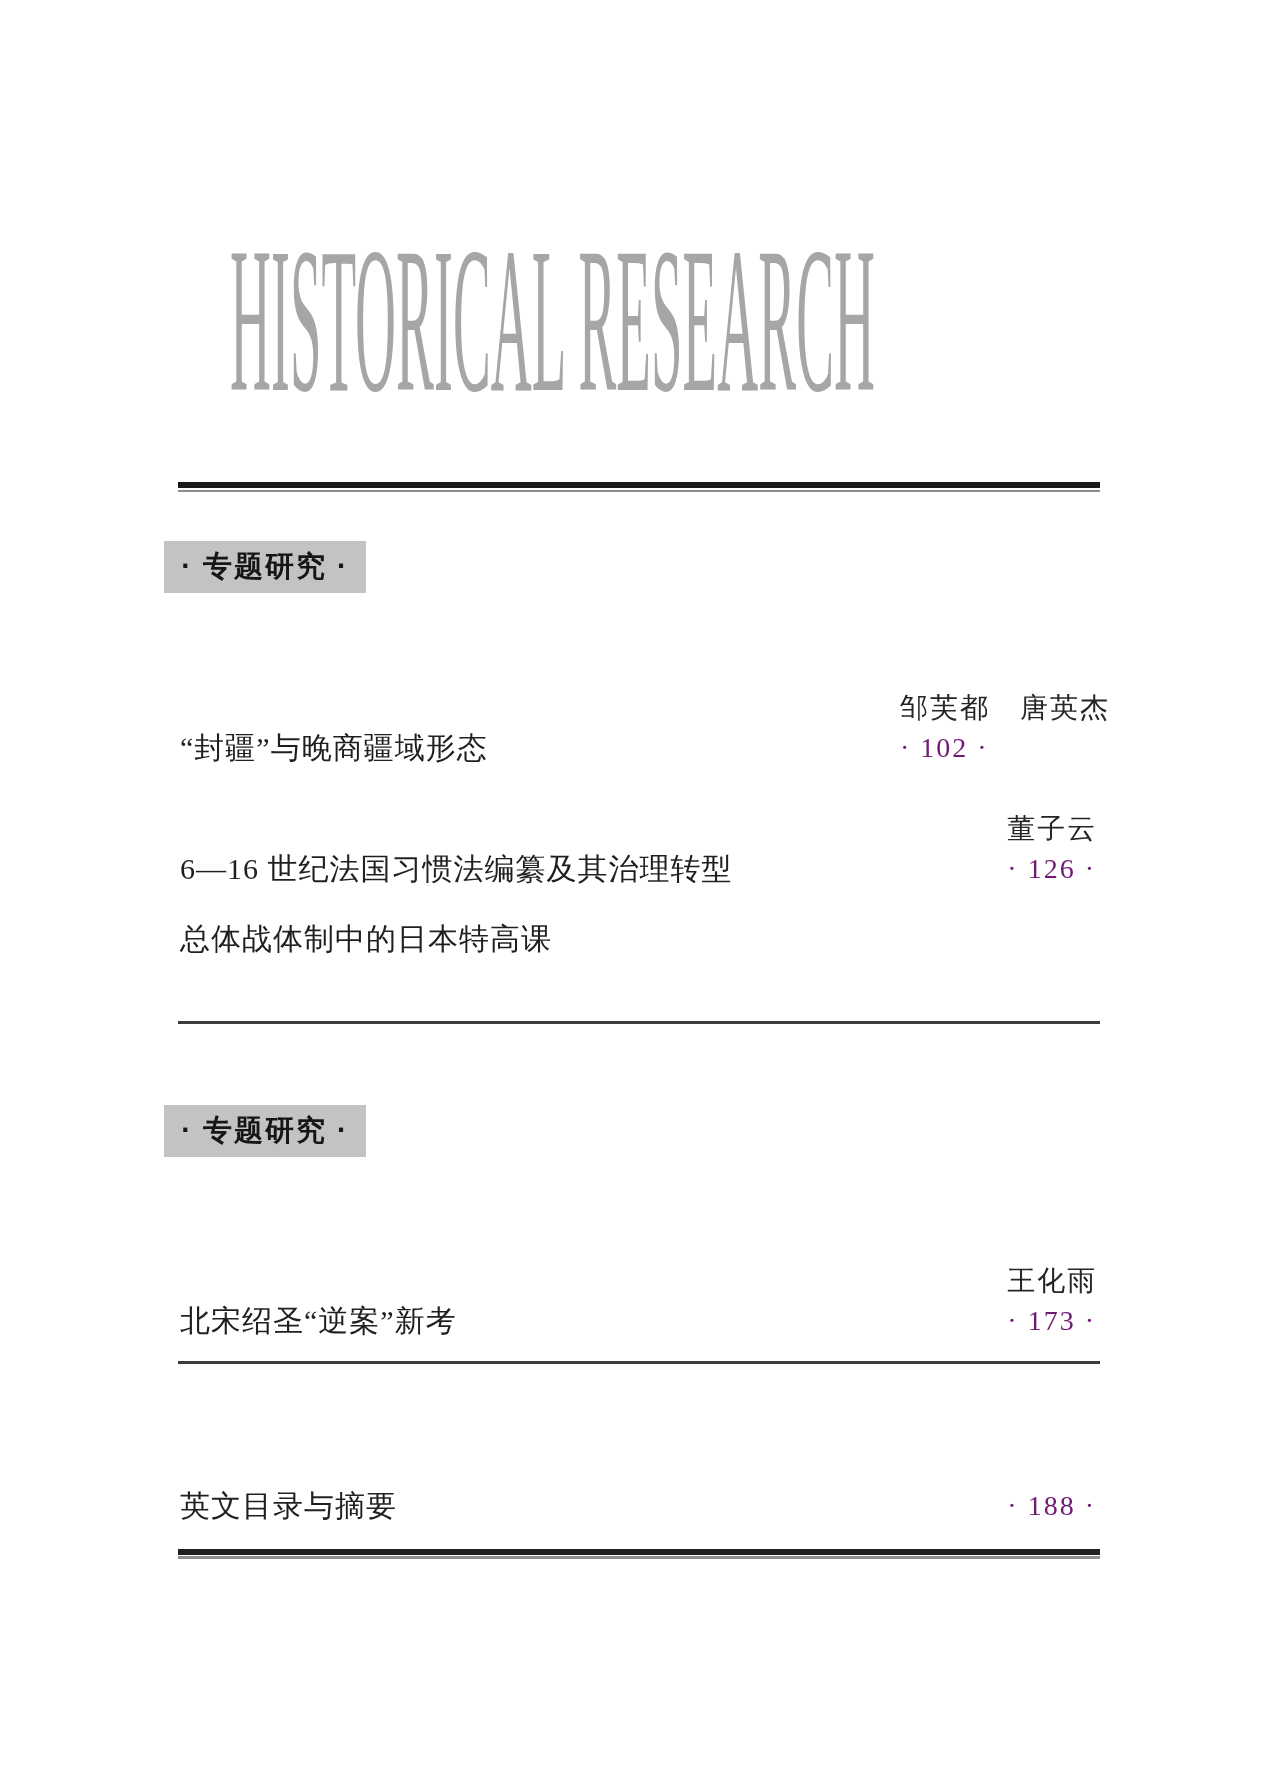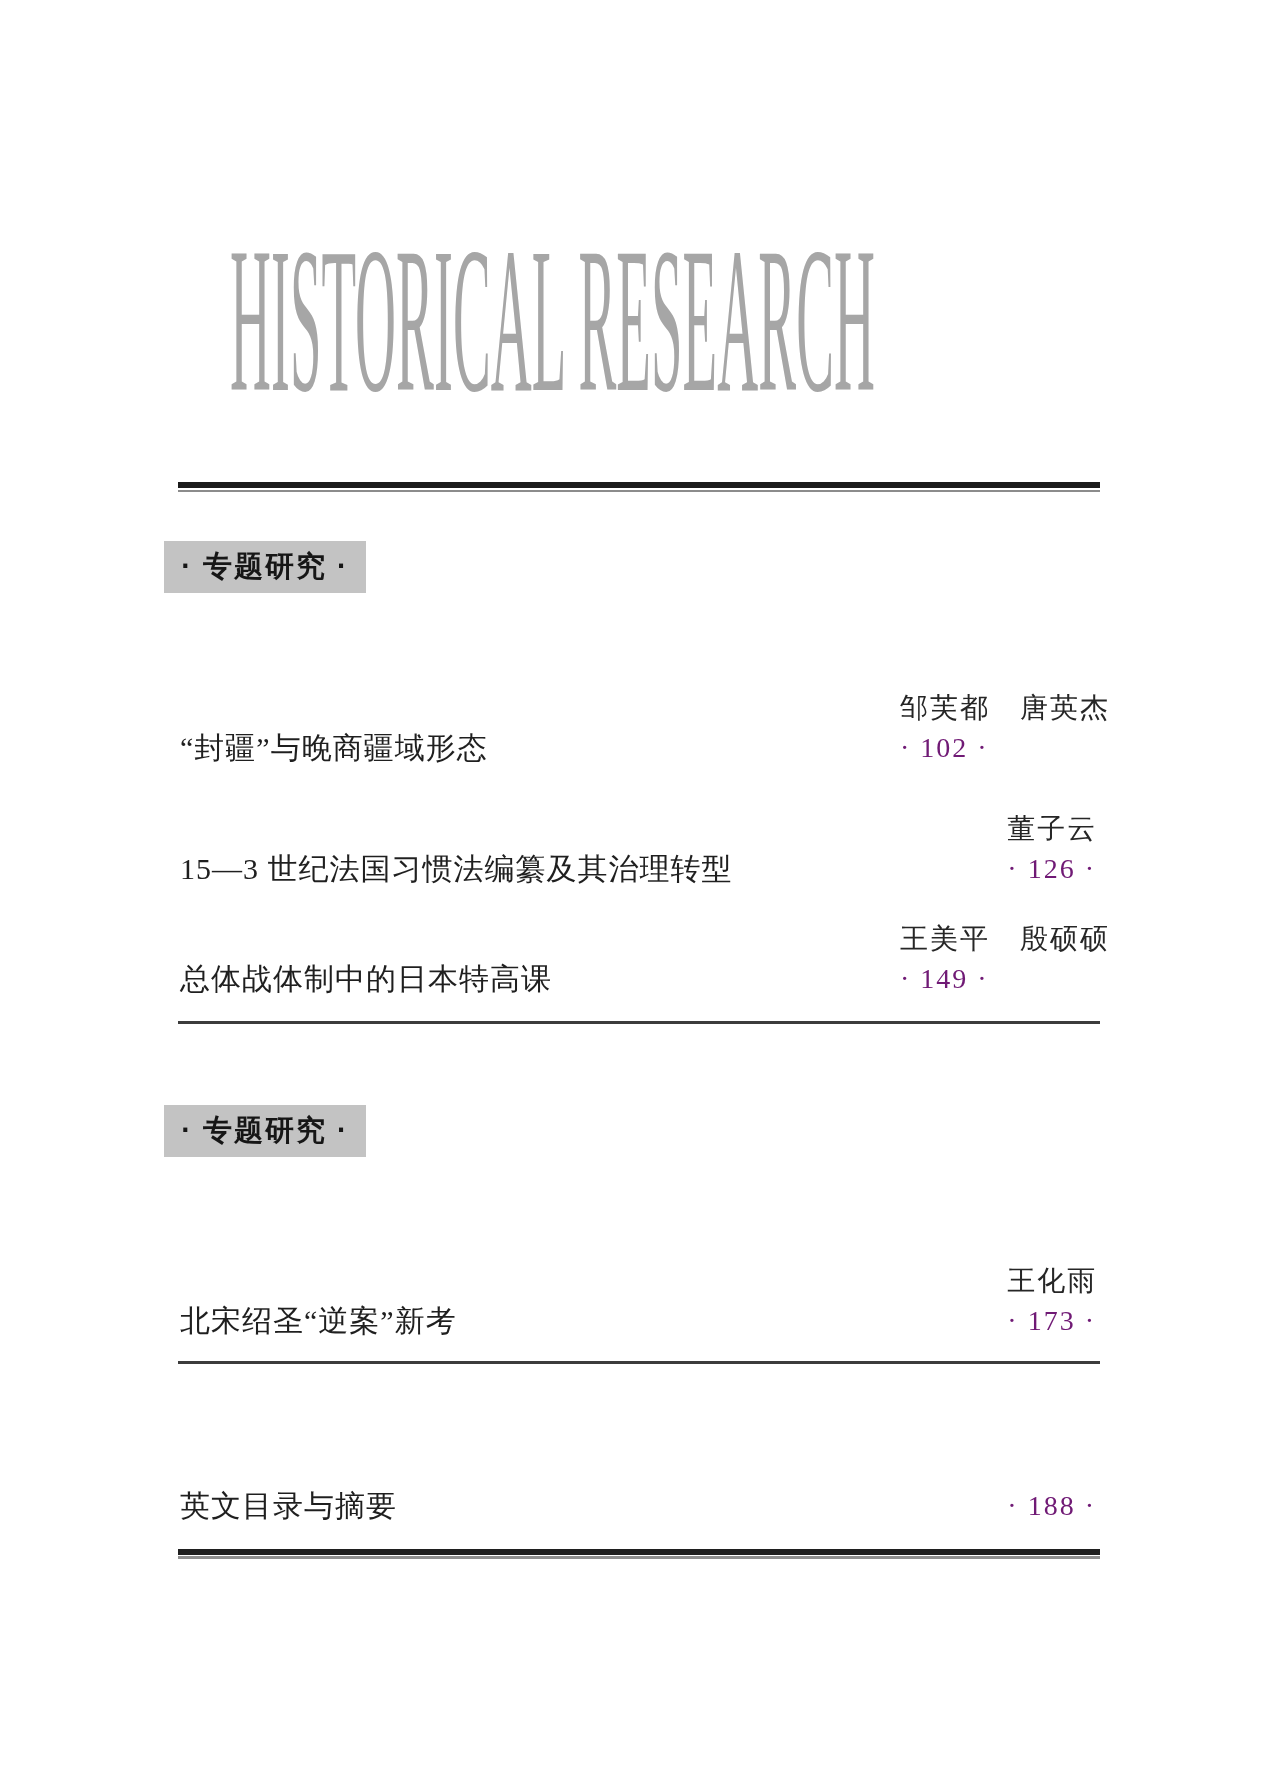--- a/index.html
+++ b/index.html
@@ -104,33 +104,29 @@
 
   <div class="row" style="top:652px">
     <span class="title">“封疆”与晚商疆域形态</span>
     <span class="meta">
       <span class="authors">邹芙都　唐英杰</span>
       <span class="pageno">· 102 ·</span>
     </span>
   </div>
 
   <div class="row" style="top:773px">
-    <span class="title">15—3 世纪法国习惯法编纂及其治理转型</span>
+    <span class="title">6—16 世纪法国习惯法编纂及其治理转型</span>
     <span class="meta">
       <span class="authors">董子云</span>
       <span class="pageno">· 126 ·</span>
     </span>
   </div>
 
   <div class="row" style="top:883px">
     <span class="title">总体战体制中的日本特高课</span>
-    <span class="meta">
-      <span class="authors">王美平　殷硕硕</span>
-      <span class="pageno">· 149 ·</span>
-    </span>
   </div>
 
   <div class="rule rule-single" style="top:1021px"></div>
 
   <div class="badge" style="top:1105px">· 专题研究 ·</div>
 
   <div class="row" style="top:1225px">
     <span class="title">北宋绍圣“逆案”新考</span>
     <span class="meta">
       <span class="authors">王化雨</span>

